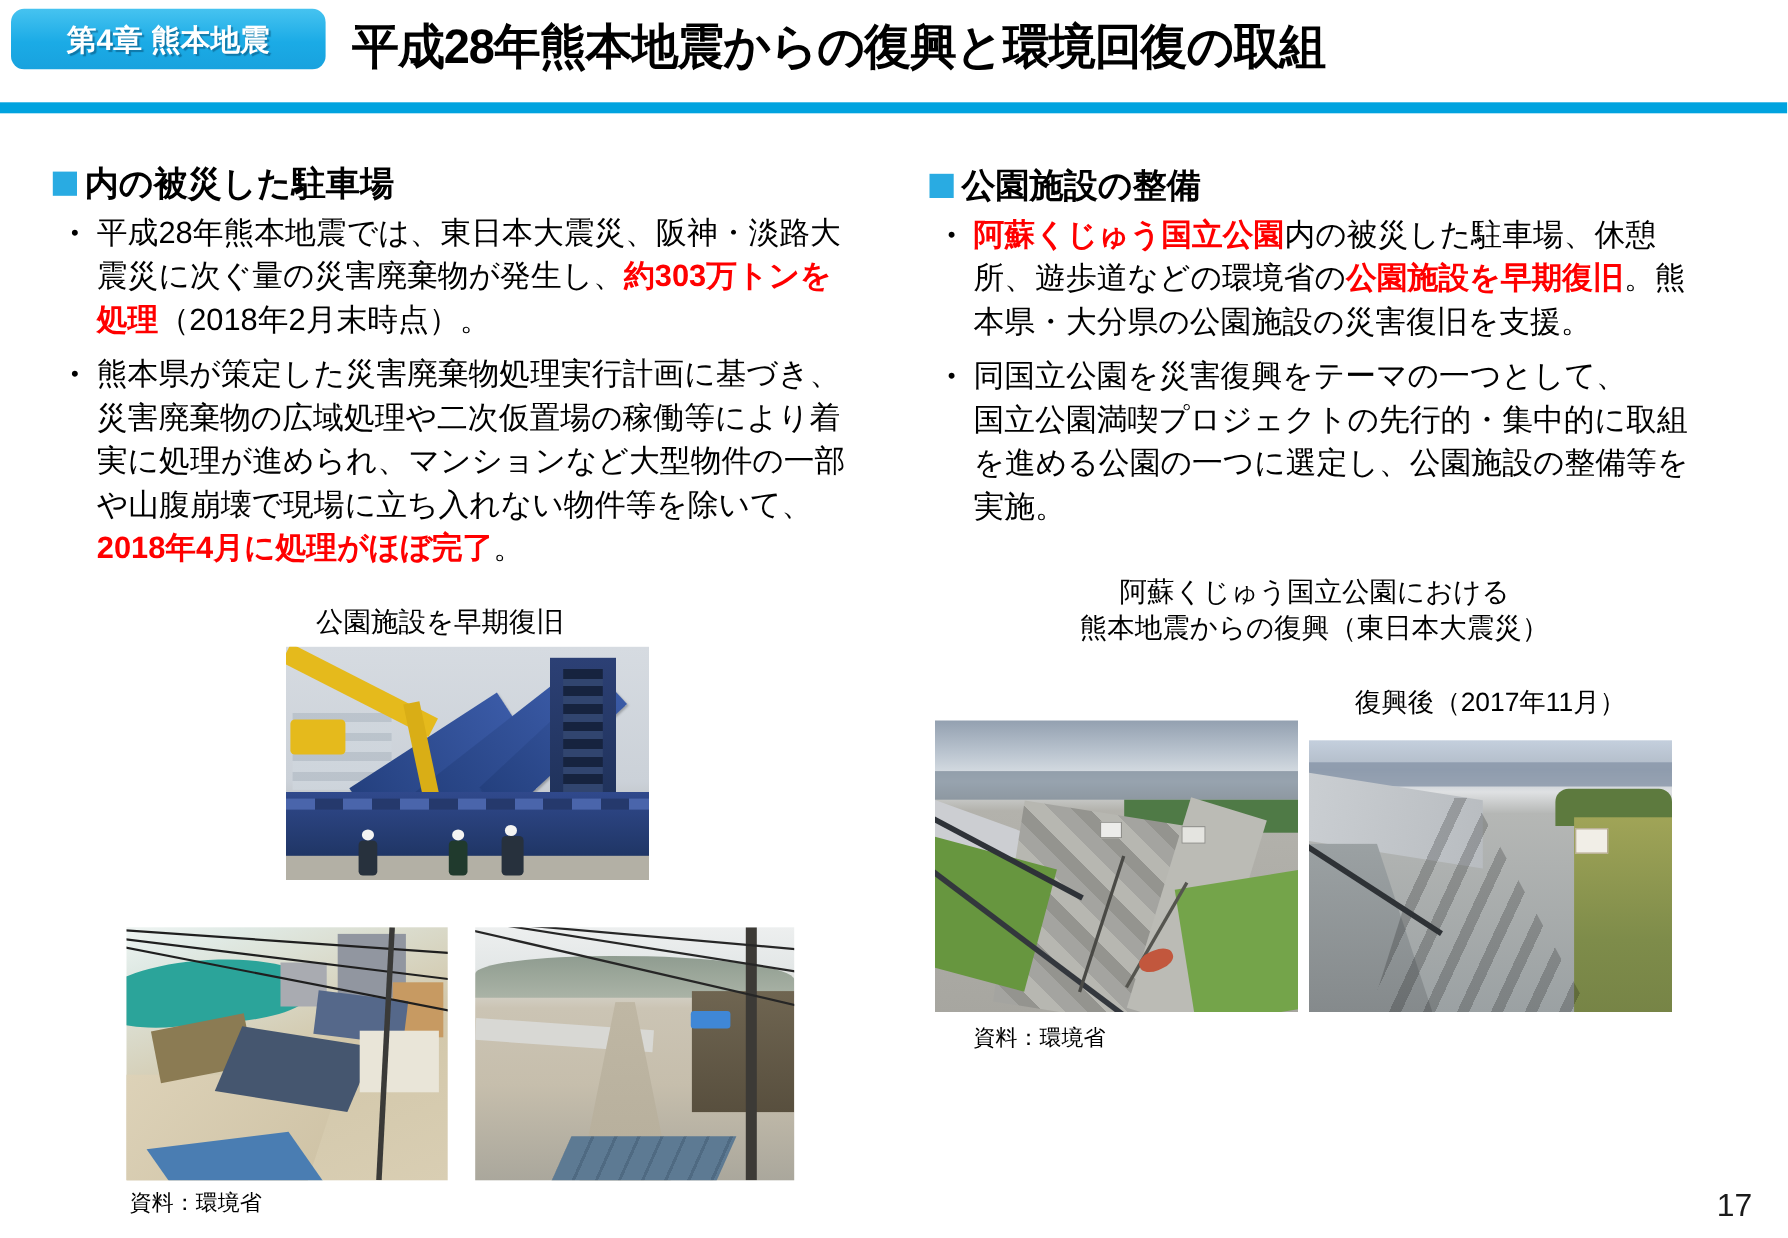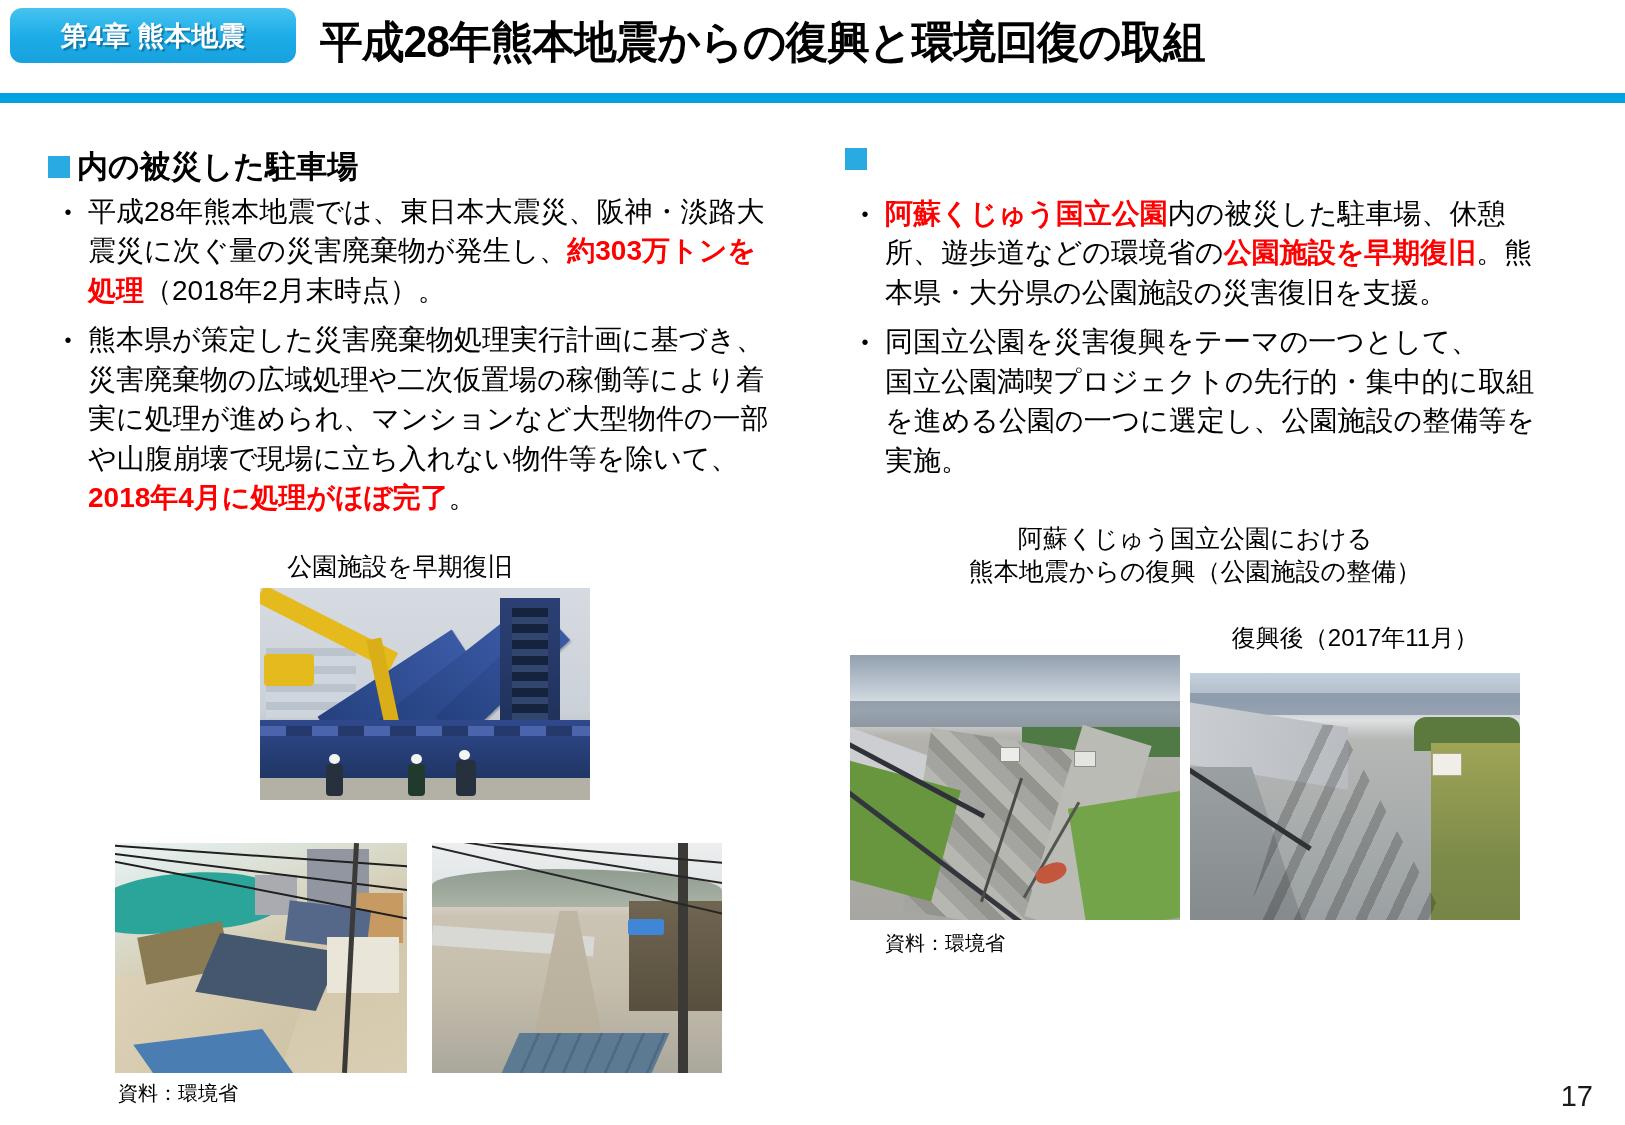--- a/index.html
+++ b/index.html
@@ -222,38 +222,39 @@
     <div class="r-pole"></div>
     <div class="r-wire rw1"></div>
     <div class="r-wire rw2"></div>
     <div class="r-wire rw3"></div>
   </div>
 
   <div class="source" style="left:118px;top:1080px;">資料：環境省</div>
 
   <div class="sec-heading" style="left:845px;top:148px;">
     <span class="sq"></span>
+    <span>公園施設の整備</span>
   </div>
 
   <div class="bullets" style="left:845px;top:194px;width:700px;">
     <div class="bullet">
       <span class="dot">•</span>
       <div class="btext">
         <span class="red">阿蘇くじゅう国立公園</span><span>内の被災した駐車場、休憩所、遊歩道などの環境省の</span><span class="red">公園施設を早期復旧</span><span>。熊本県・大分県の公園施設の災害復旧を支援。</span>
       </div>
     </div>
     <div class="bullet">
       <span class="dot">•</span>
       <div class="btext preline">同国立公園を災害復興をテーマの一つとして、
 国立公園満喫プロジェクトの先行的・集中的に取組を進める公園の一つに選定し、公園施設の整備等を実施。</div>
     </div>
   </div>
 
   <div class="caption preline" style="left:845px;top:522px;width:700px;">阿蘇くじゅう国立公園における
-熊本地震からの復興（公園施設の整備）</div>
+熊本地震からの復興（東日本大震災）</div>
 
   <div class="plabel" style="left:1190px;top:622px;width:330px;">復興後（2017年11月）</div>
 
   <div class="photo p-before">
     <div class="b-mtn"></div>
     <div class="b-green-far"></div>
     <div class="b-road-l"></div>
     <div class="b-rubble"></div>
     <div class="b-path"></div>
     <div class="b-grass-l"></div>

